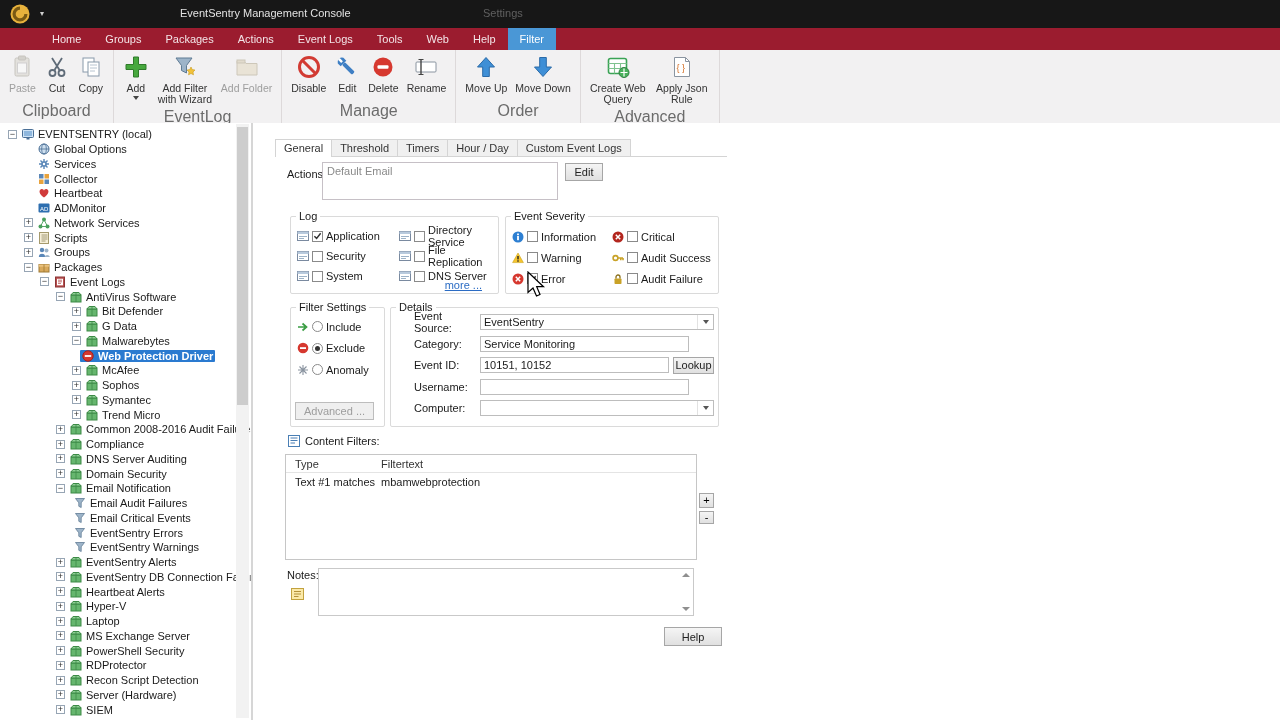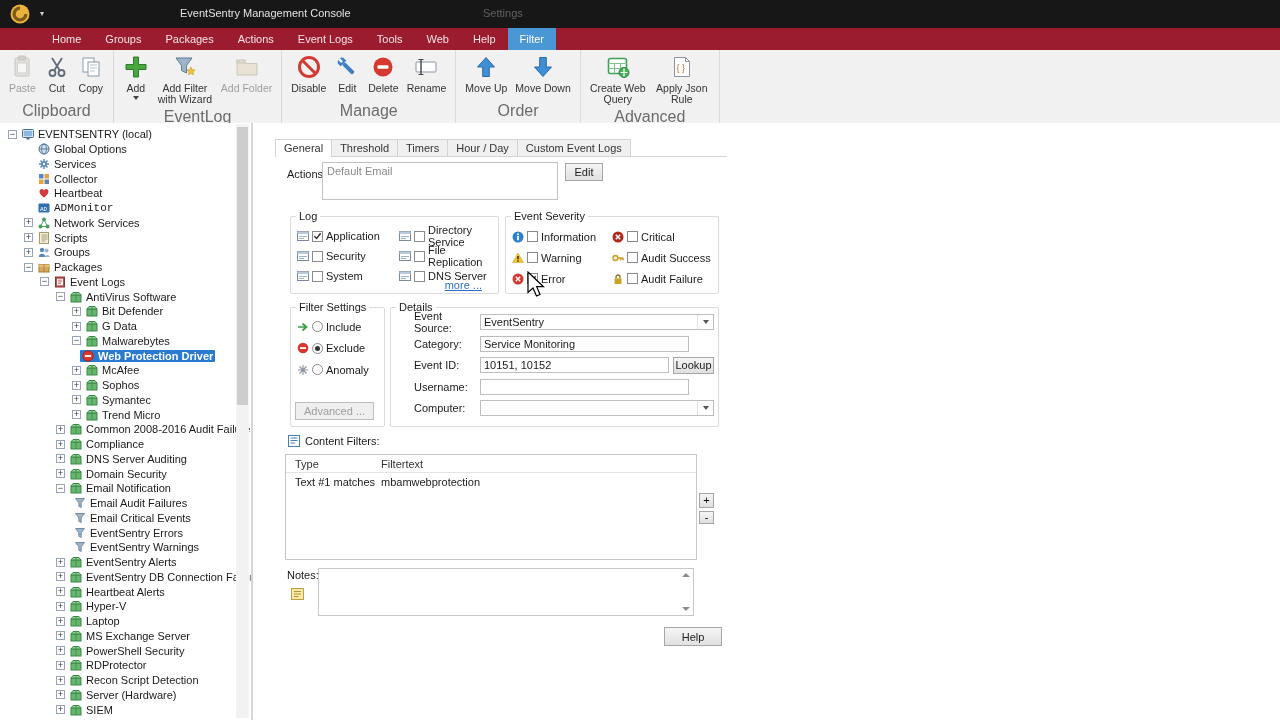--- a/index.html
+++ b/index.html
@@ -379,21 +379,21 @@
             <span class="expander-spacer"></span>
             <span class="tlabelwrap">
               <span class="ti">
                 <svg width="12" height="12" viewBox="0 0 12 12">
                   <path d="M6 10.5 C1 7 0.5 3.5 3 2.2 C4.5 1.5 6 2.6 6 3.8 C6 2.6 7.5 1.5 9 2.2 C11.5 3.5 11 7 6 10.5 Z" fill="#d03a3a"></path>
                 </svg>
               </span>
               <span class="tlabel">Heartbeat</span>
             </span>
           </div>
-          <div class="trow" style="padding-left: 24px; font-family: Liberation Mono, monospace;">
+          <div class="trow" style="padding-left: 24px;">
             <span class="expander-spacer"></span>
             <span class="tlabelwrap">
               <span class="ti">
                 <svg width="12" height="12" viewBox="0 0 12 12">
                   <rect x="0.5" y="1.5" width="11" height="9" rx="1" fill="#2e6fb0"></rect>
                   <text x="2" y="8.7" font-size="6" fill="#fff">AD</text>
                 </svg>
               </span>
               <span class="tlabel">ADMonitor</span>
             </span>

